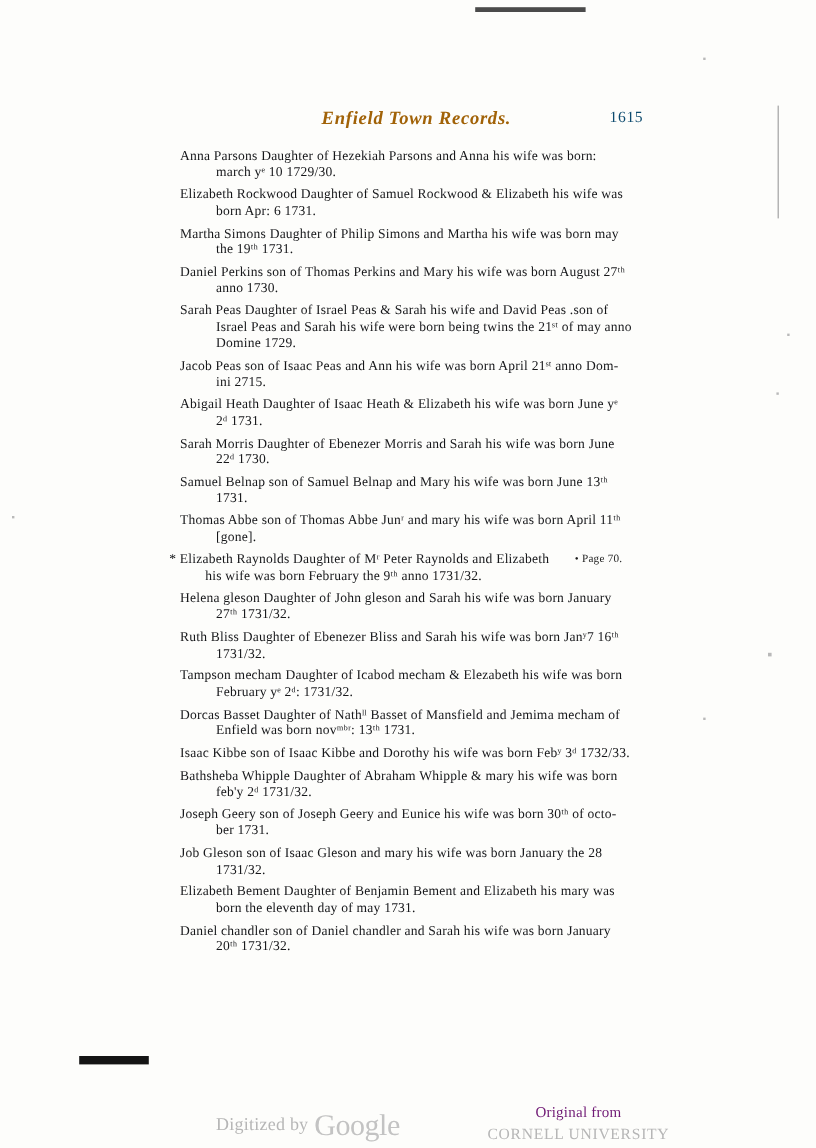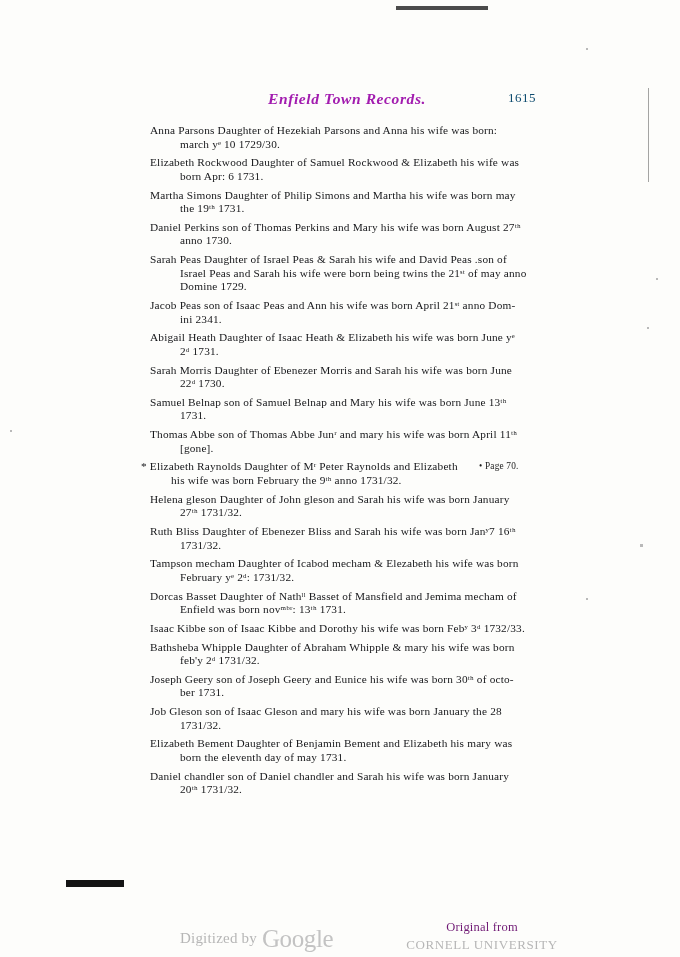--- a/index.html
+++ b/index.html
@@ -65,21 +65,21 @@
     height: 24px;
   }
   .head-title {
     position: absolute;
     left: 268px;
     top: 0;
     font-style: italic;
     font-weight: 700;
     font-size: 15.5px;
     letter-spacing: .6px;
-    color: #a21caf;
+    color: #a16207;
   }
   .page-number {
     position: absolute;
     left: 508px;
     top: 0;
     font-size: 13px;
     font-weight: 400;
     letter-spacing: .5px;
     color: #0c4a6e;
   }
@@ -213,21 +213,21 @@
     </div>
 
     <div class="entry">
       <span>Sarah Peas Daughter of Israel Peas &amp; Sarah  his wife and  David Peas .son of</span>
       <span class="cont">Israel  Peas  and  Sarah  his wife were born being twins the 21ˢᵗ of may anno</span>
       <span class="cont">Domine 1729.</span>
     </div>
 
     <div class="entry">
       <span>Jacob Peas son of  Isaac Peas and Ann his wife was born April 21ˢᵗ anno Dom-</span>
-      <span class="cont">ini 2341.</span>
+      <span class="cont">ini 2715.</span>
     </div>
 
     <div class="entry">
       <span>Abigail Heath Daughter of Isaac Heath &amp; Elizabeth his wife was born June yᵉ</span>
       <span class="cont">2ᵈ 1731.</span>
     </div>
 
     <div class="entry">
       <span>Sarah Morris Daughter of Ebenezer Morris and Sarah his wife was  born June</span>
       <span class="cont">22ᵈ 1730.</span>

